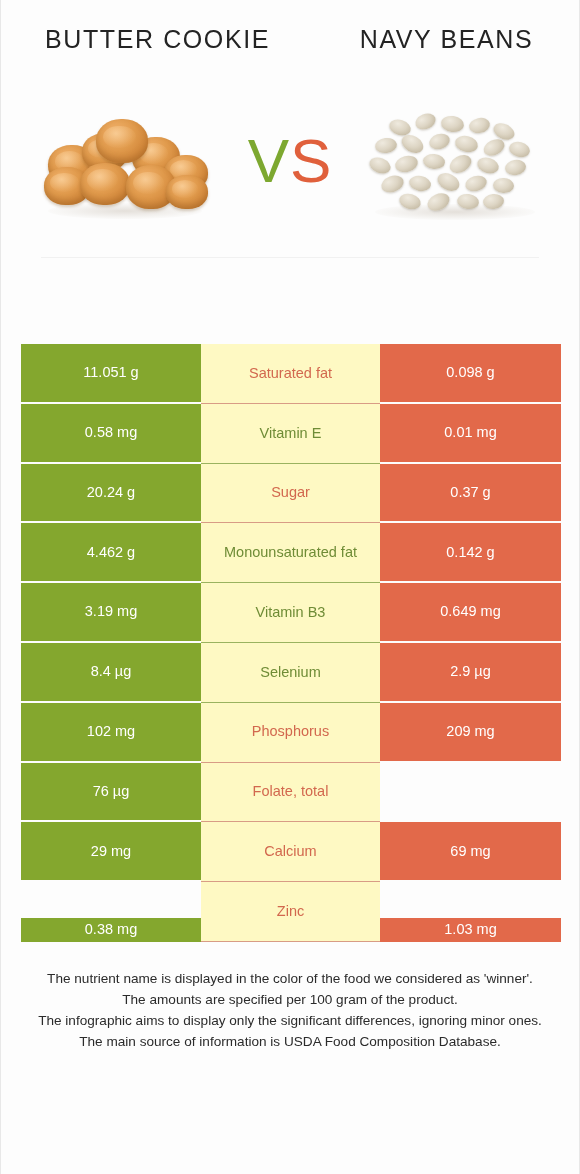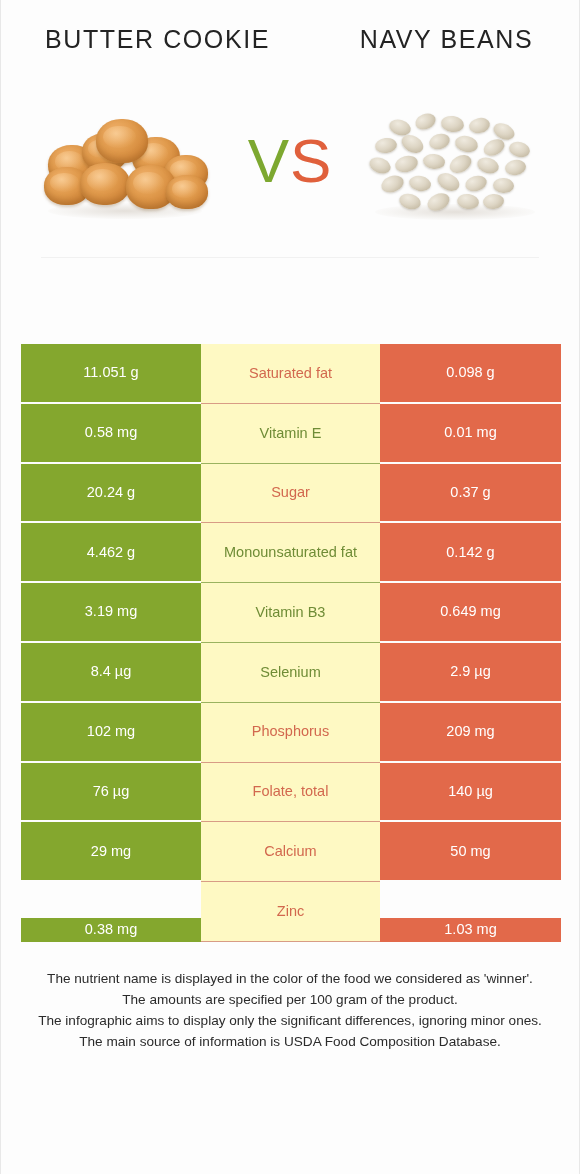--- a/index.html
+++ b/index.html
@@ -277,28 +277,27 @@
         <div class="cell mid mid-orange">
           <span>Phosphorus</span>
         </div>
         <div class="cell right">209 mg</div>
       </div>
       <div class="row">
         <div class="cell left">76 µg</div>
         <div class="cell mid mid-orange">
           <span>Folate, total</span>
         </div>
-        <div class="cell right">140 µg</div>
       </div>
       <div class="row">
         <div class="cell left">29 mg</div>
         <div class="cell mid mid-orange">
           <span>Calcium</span>
         </div>
-        <div class="cell right">50 mg</div>
+        <div class="cell right">69 mg</div>
       </div>
       <div class="row">
         <div class="cell left">0.38 mg</div>
         <div class="cell mid mid-orange">
           <span>Zinc</span>
         </div>
         <div class="cell right">1.03 mg</div>
       </div>
     </div>
 

